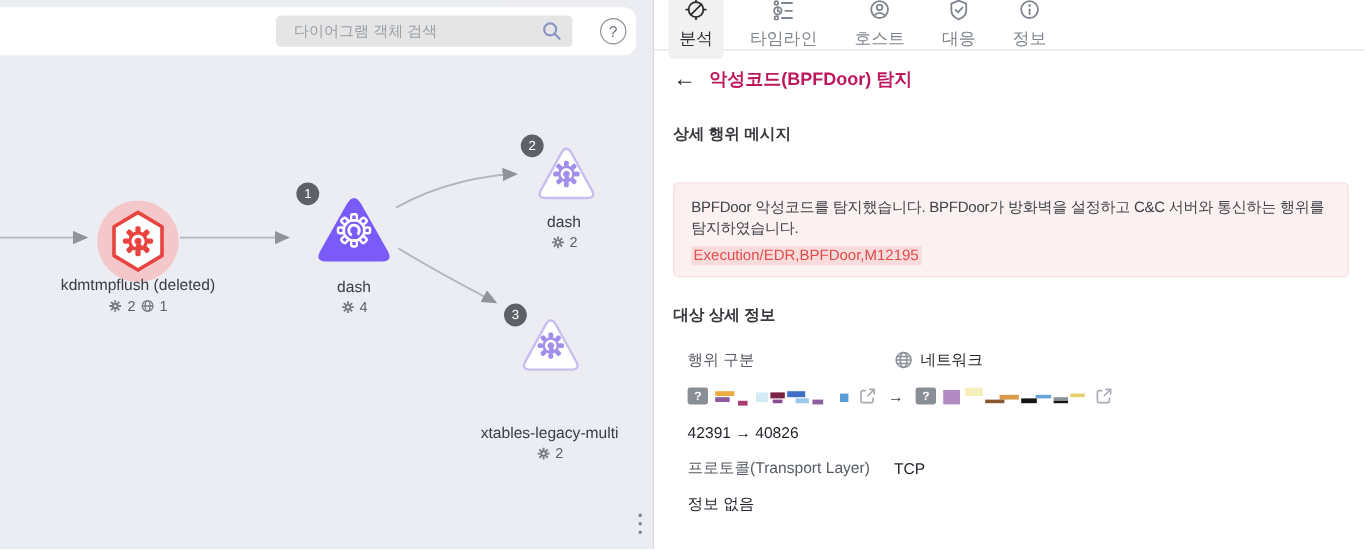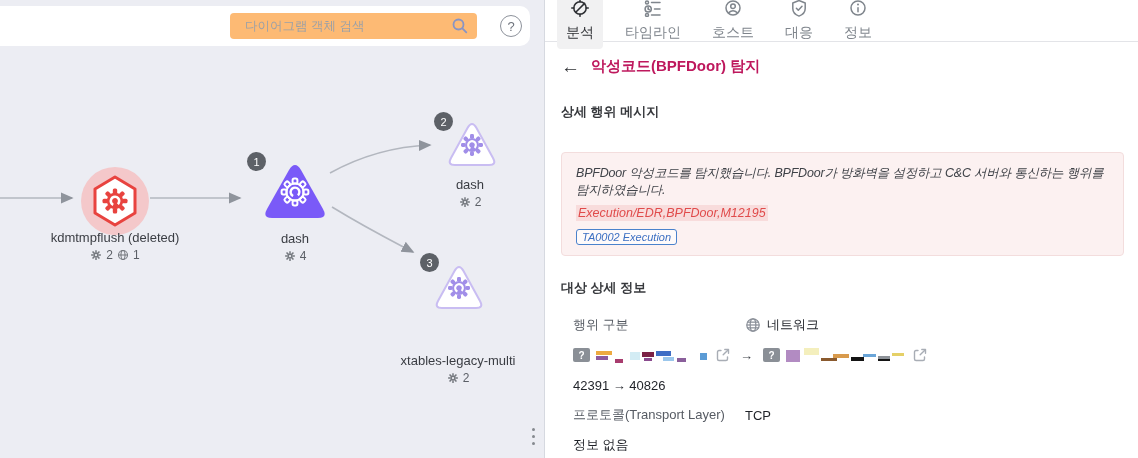--- a/index.html
+++ b/index.html
@@ -3,21 +3,21 @@
 <meta charset="utf-8">
 <style>
   html,body{margin:0;padding:0;background:#fff;}
   *{box-sizing:border-box;font-family:"Liberation Sans","DejaVu Sans",sans-serif;}
   .app{position:relative;width:1138px;height:458px;overflow:hidden;display:flex;background:#fff;}
 
   
   .left-pane{position:relative;width:545px;height:458px;background:#ecedf3;flex:none;border-right:1px solid #d6d9e0;}
   .edges{position:absolute;left:0;top:0;z-index:1;}
   .toolbar{position:absolute;left:0;top:6px;width:530px;height:40px;background:#fff;border-radius:0 10px 10px 0;z-index:5;display:flex;align-items:center;}
-  .searchbox{position:absolute;left:230px;top:7px;width:247px;height:26px;background:#fdba74;border-radius:4px;display:flex;align-items:center;padding:0 8px 0 13px;}
+  .searchbox{position:absolute;left:230px;top:7px;width:247px;height:26px;background:#e5e5e5;border-radius:4px;display:flex;align-items:center;padding:0 8px 0 13px;}
   .searchbox input{flex:1;border:none;background:transparent;outline:none;font-size:12.5px;color:#3c4043;}
   .searchbox input::placeholder{color:#9aa0a8;}
   .helpbtn{position:absolute;left:500px;top:9px;width:22px;height:22px;border:1.5px solid #8d929b;border-radius:50%;color:#6f747d;font-size:13px;display:flex;align-items:center;justify-content:center;cursor:pointer;background:#fff;}
 
   .node{position:absolute;z-index:3;display:flex;flex-direction:column;align-items:center;cursor:pointer;}
   .halo{width:68px;height:68px;border-radius:50%;background:#f4c8ca;display:flex;align-items:center;justify-content:center;}
   .nlabel{font-size:13px;color:#3a3d43;white-space:nowrap;text-align:center;}
   .nstats{display:flex;align-items:center;gap:4px;font-size:12px;color:#5b5f66;margin-top:3px;}
   .badge{position:absolute;z-index:4;width:19px;height:19px;border-radius:50%;background:#5d6167;color:#fff;font-size:11px;display:flex;align-items:center;justify-content:center;}
   .labelblock{position:absolute;z-index:3;text-align:center;}
@@ -27,21 +27,21 @@
   
   .right-pane{position:relative;flex:1;height:458px;background:#fff;overflow:hidden;}
   .tabbar{display:flex;align-items:center;height:42px;border-bottom:1px solid #e3e4e8;padding-left:12px;gap:13px;}
   .tab{display:flex;align-items:center;gap:7px;padding:7px 9px;border-radius:4px;color:#7f858c;font-size:14px;cursor:pointer;white-space:nowrap;flex-direction:column;}
   .tab.active{background:#f1f1f2;color:#2d2f33;}
   .tab svg{flex:none;}
   .titlerow{display:flex;align-items:center;gap:11px;padding:15px 16px 0 16px;}
   .backbtn{font-size:19px;color:#2d2f33;cursor:pointer;line-height:1;font-weight:bold;}
   .ptitle{font-size:15px;font-weight:bold;color:#be185d;}
   .sectitle{margin:27px 0 0 16px;font-size:13px;font-weight:600;color:#37393d;}
-  .alertbox{margin:31px 14px 0 16px;background:#fcf1f1;border:1px solid #f3dddd;border-radius:4px;padding:12px 14px 10px 14px;font-style:italic;}
+  .alertbox{margin:31px 14px 0 16px;background:#fcf1f1;border:1px solid #f3dddd;border-radius:4px;padding:12px 14px 10px 14px;}
   .alerttext{font-size:12.5px;color:#3f4248;letter-spacing:-0.2px;}
   .alertrule{margin-top:7px;font-size:12.5px;}
   .alertrule span{background:#f8dcdc;color:#e04b4b;padding:1px 2px;}
   .tagrow{margin-top:7px;}
   .mitretag{display:inline-block;border:1px solid #4a82cc;color:#3c6fc2;background:rgba(255,255,255,.65);font-size:11px;padding:1px 5px;border-radius:3px;cursor:pointer;}
   .rows{margin:13px 0 0 16px;}
   .drow{display:flex;align-items:center;min-height:30px;padding-left:12px;font-size:13px;}
   .dlabel{width:172px;flex:none;color:#565b63;}
   .dvalue{color:#1f2228;display:flex;align-items:center;gap:6px;}
   .flagchip{width:17px;height:14px;background:#8a8f96;border-radius:2px;color:#fff;font-size:10px;font-weight:bold;display:flex;align-items:center;justify-content:center;flex:none;}
@@ -328,23 +328,20 @@
     <div class="titlerow">
       <span class="backbtn">←</span>
       <span class="ptitle">악성코드(BPFDoor) 탐지</span>
     </div>
 
     <div class="sectitle">상세 행위 메시지</div>
 
     <div class="alertbox">
       <div class="alerttext">BPFDoor 악성코드를 탐지했습니다. BPFDoor가 방화벽을 설정하고 C&amp;C 서버와 통신하는 행위를 탐지하였습니다.</div>
       <div class="alertrule"><span>Execution/EDR,BPFDoor,M12195</span></div>
-      <div class="tagrow">
-        <span class="mitretag">TA0002 Execution</span>
-      </div>
     </div>
 
     <div class="sectitle" style="margin-top:23px;">대상 상세 정보</div>
 
     <div class="rows">
 
       <div class="drow">
         <div class="dlabel">행위 구분</div>
         <div class="dvalue">
           <svg width="16" height="16" viewBox="-9 -9 18 18">

